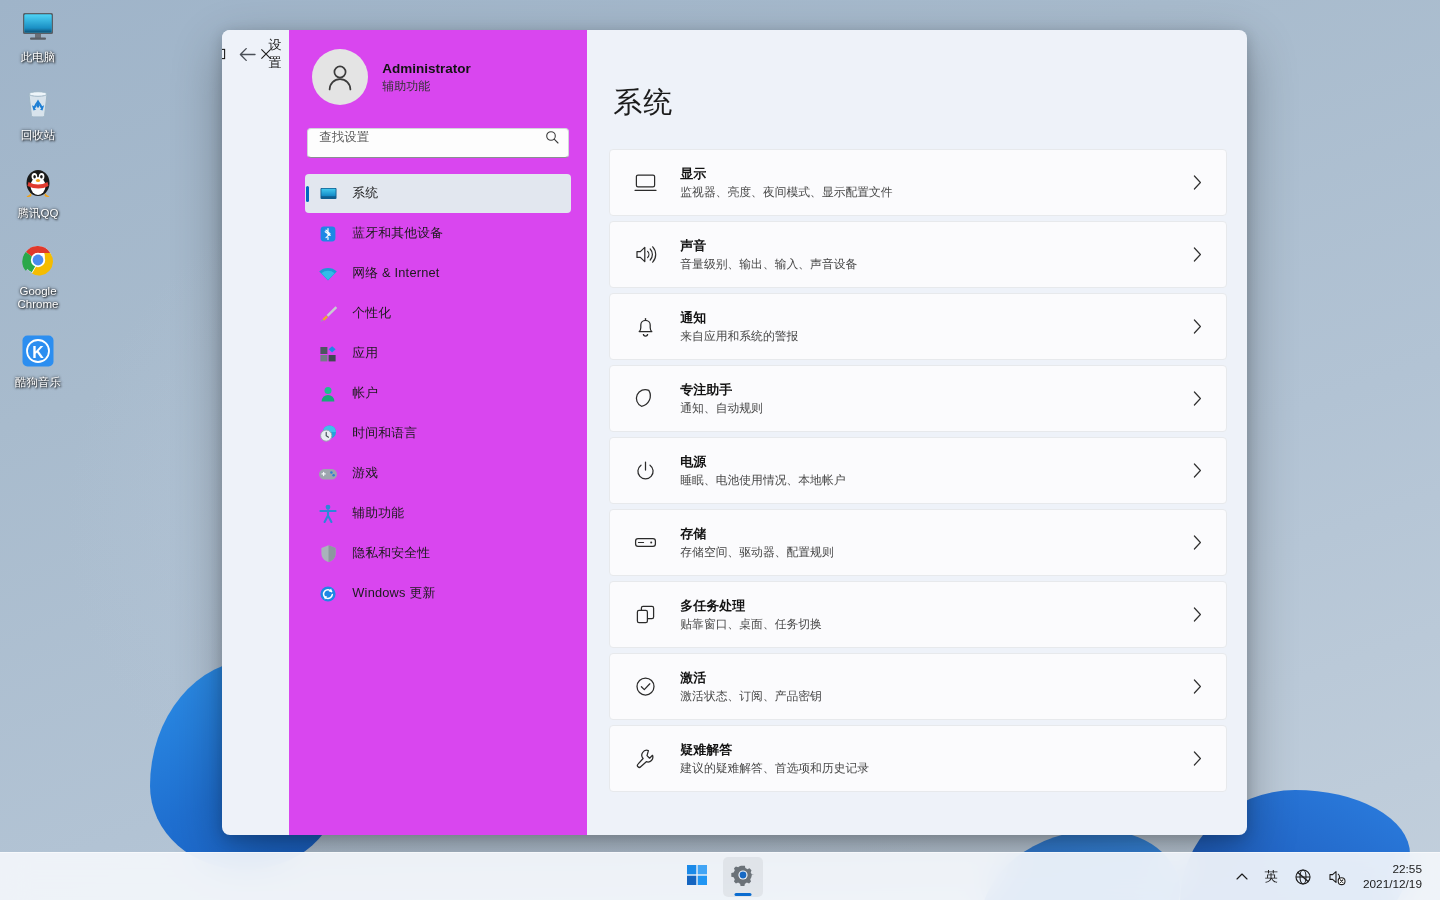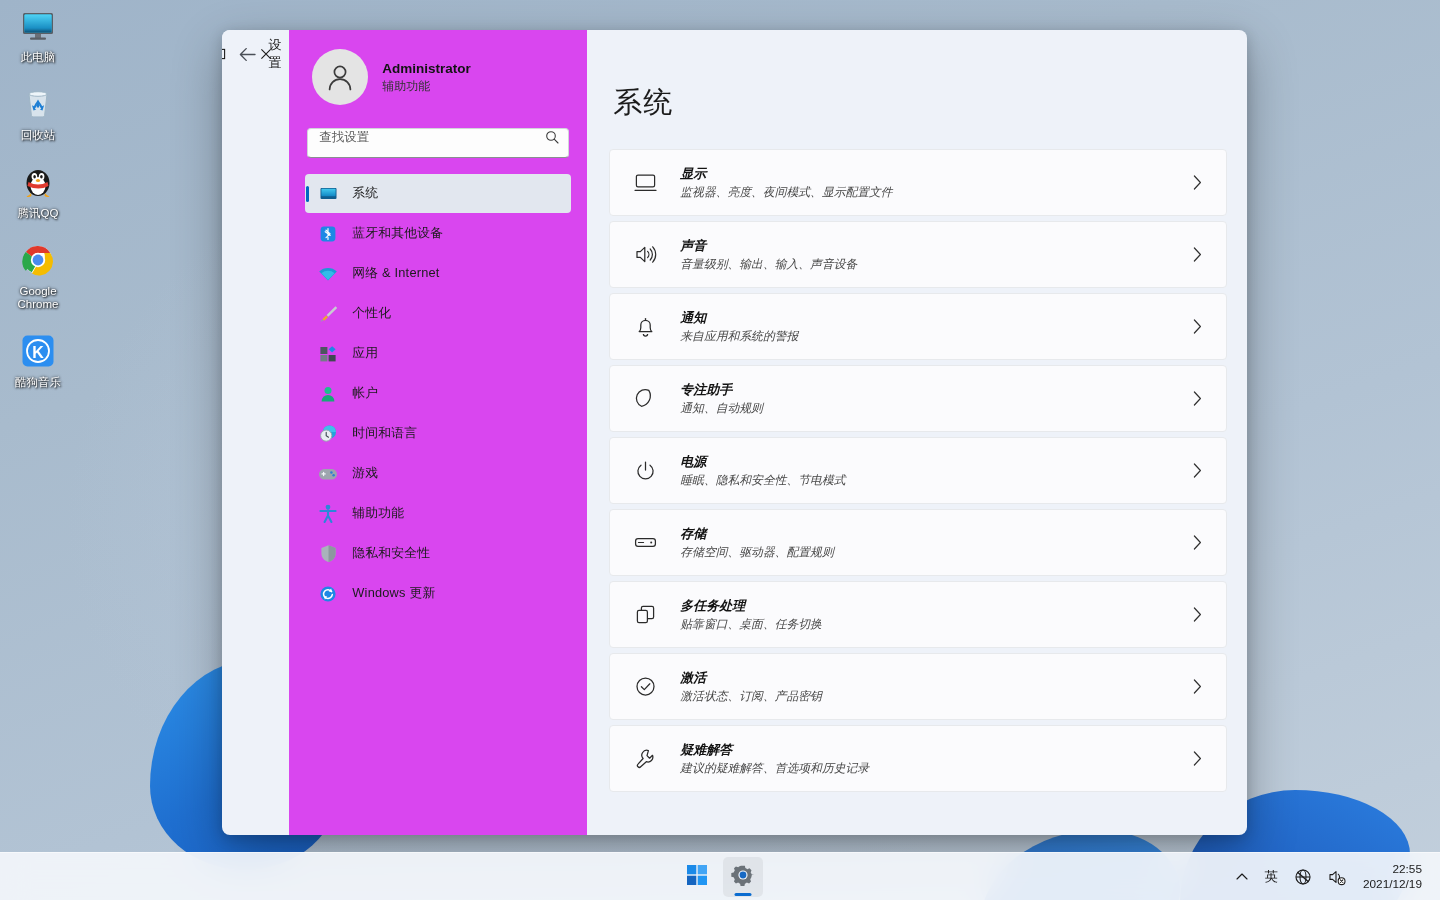--- a/index.html
+++ b/index.html
@@ -199,21 +199,20 @@
     display: flex; flex-direction: column; gap: 5px;
   }
   .card {
     background: #fbfbfd;
     border: 1px solid #e7e9ec;
     border-radius: 4px;
     height: 67px;
     display: flex; align-items: center;
     padding: 0 18px 0 20px;
     cursor: pointer;
-    font-style: italic;
   }
   .card-icon {
     width: 30px; flex: 0 0 30px;
     display: flex; align-items: center; justify-content: center;
     margin-right: 20px;
     color: #2b2b2b;
   }
   .card-text { flex: 1; min-width: 0; }
   .card-title { font-size: 13px; font-weight: bold; color: #131313; line-height: 17px; }
   .card-sub { font-size: 11.8px; color: #474747; line-height: 16px; margin-top: 2px; }
@@ -627,21 +626,21 @@
 
           <div class="card">
             <span class="card-icon">
               <svg width="21" height="21" viewBox="0 0 21 21">
                 <path d="M6 5.2 a7.6 7.6 0 1 0 9 0" fill="none" stroke="currentColor" stroke-width="1.25" stroke-linecap="round"></path>
                 <path d="M10.5 2 V10" stroke="currentColor" stroke-width="1.25" stroke-linecap="round"></path>
               </svg>
             </span>
             <div class="card-text">
               <div class="card-title">电源</div>
-              <div class="card-sub">睡眠、隐私和安全性、节电模式</div>
+              <div class="card-sub">睡眠、电池使用情况、本地帐户</div>
             </div>
             <span class="card-chev">
               <svg width="9" height="15" viewBox="0 0 9 15">
                 <path d="M1.4 1 L7.4 7.5 L1.4 14" fill="none" stroke="currentColor" stroke-width="1.2" stroke-linecap="round" stroke-linejoin="round"></path>
               </svg>
             </span>
           </div>
 
           <div class="card">
             <span class="card-icon">

